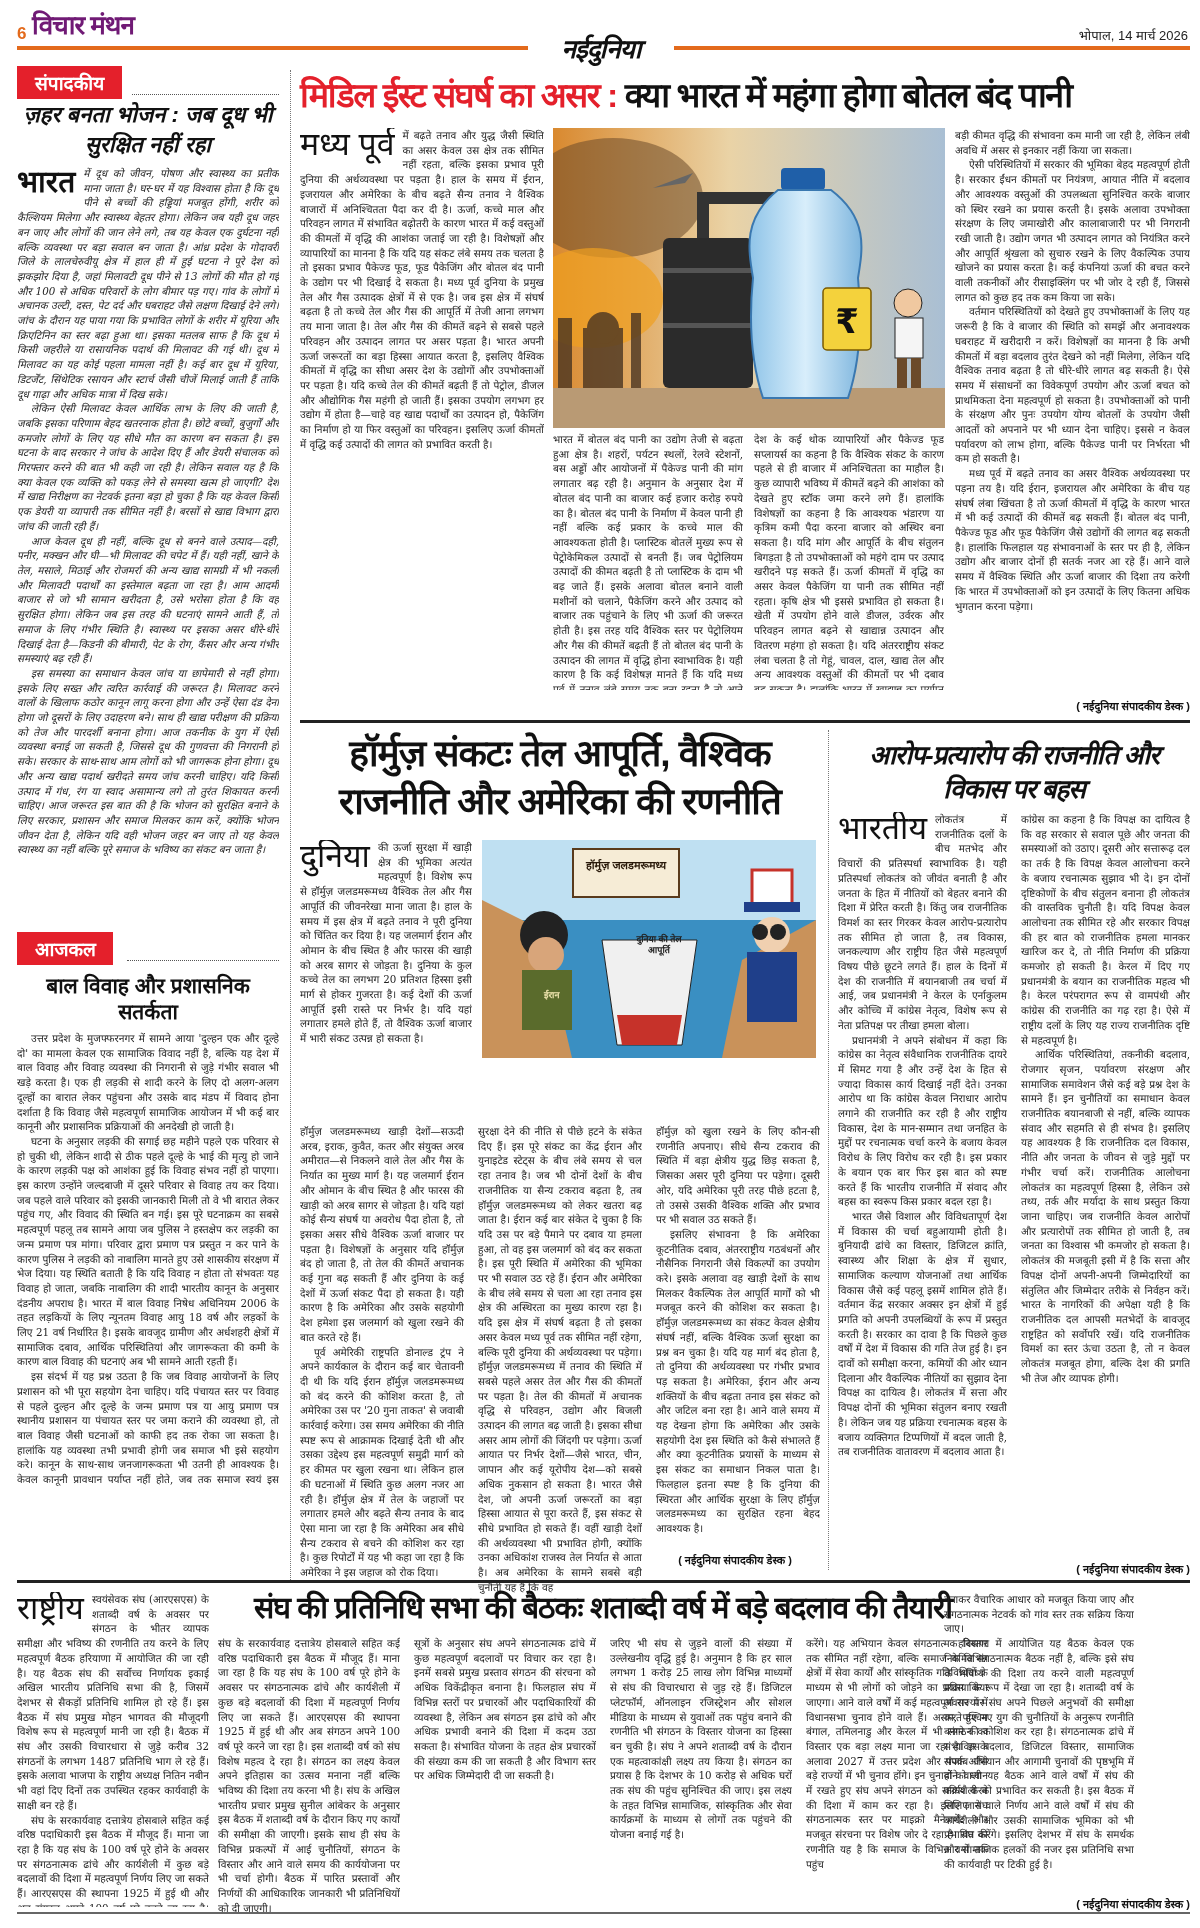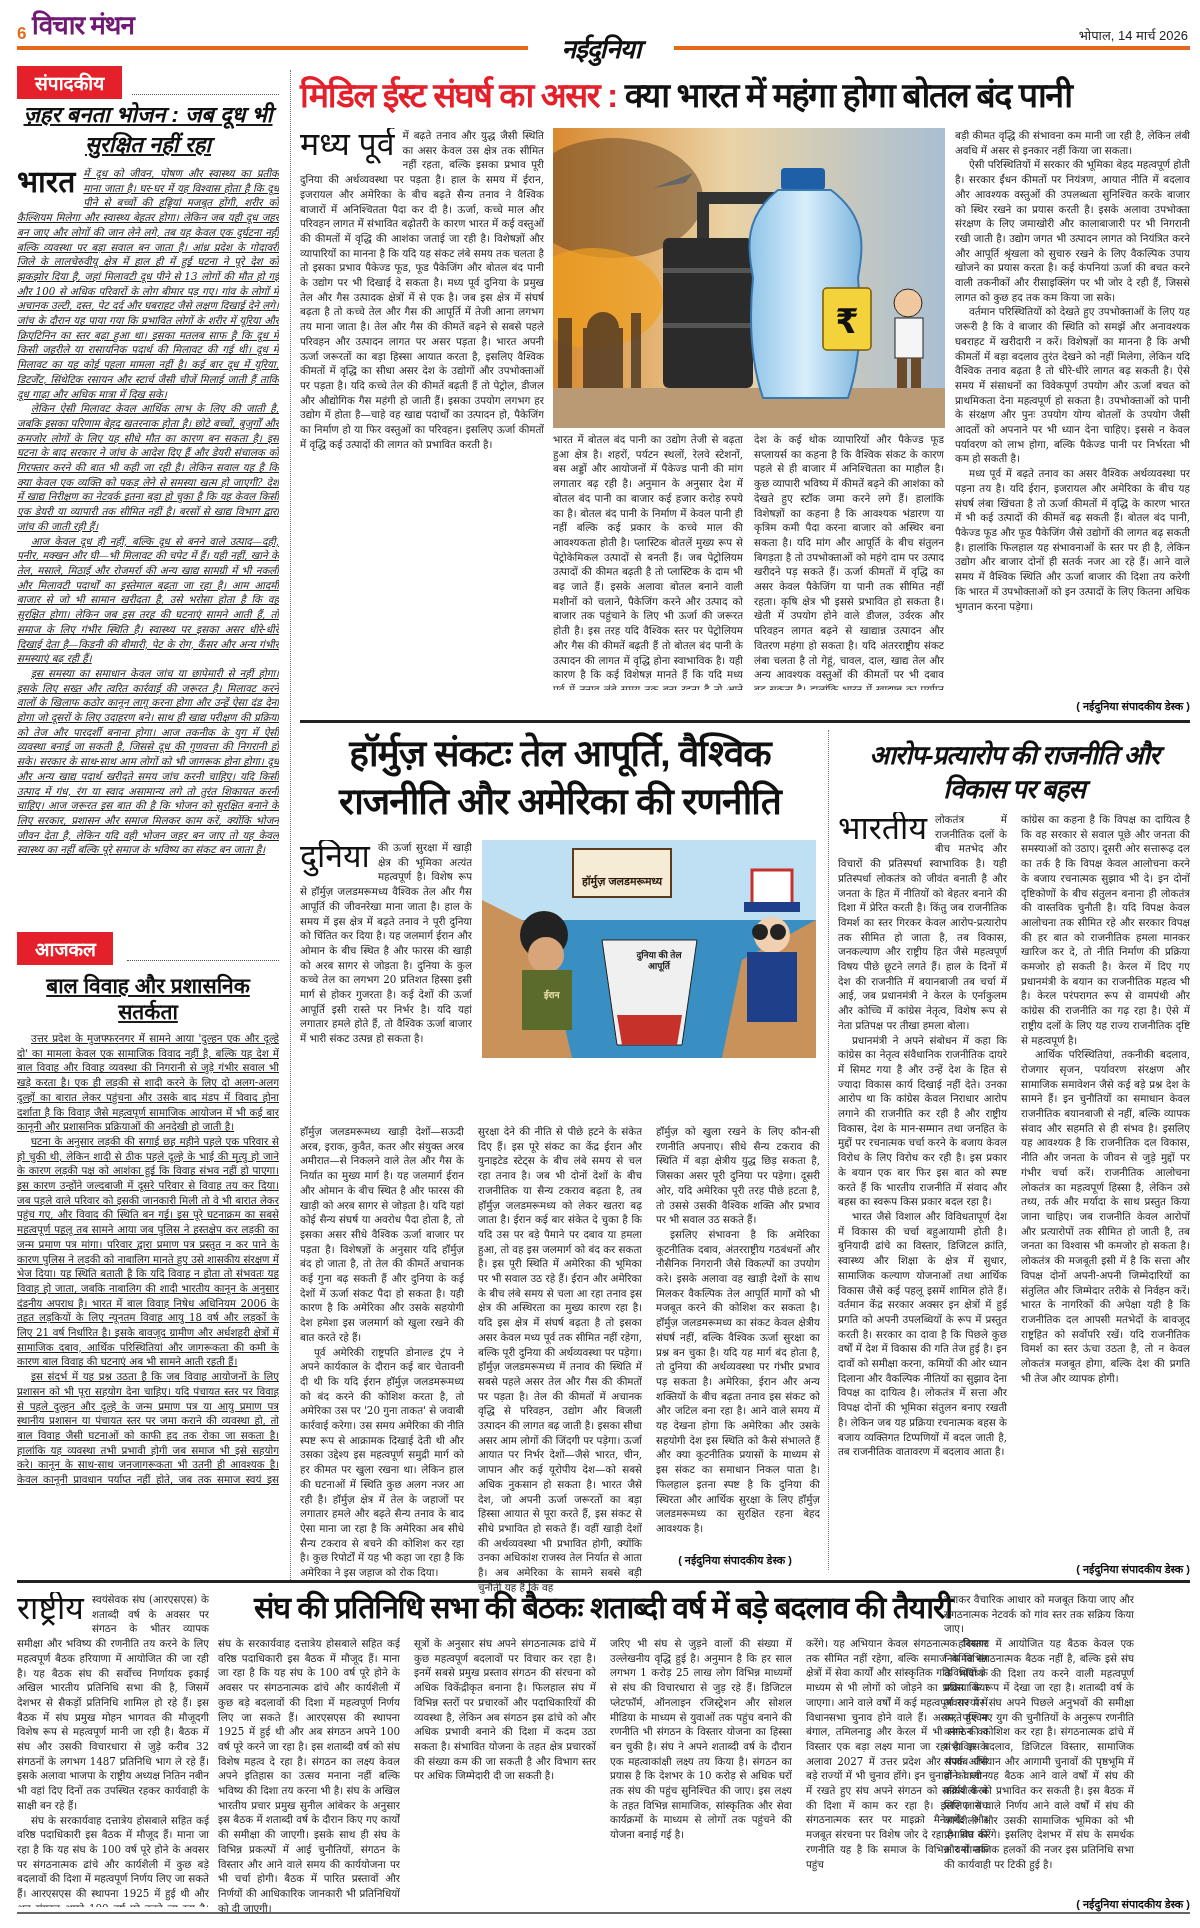--- a/index.html
+++ b/index.html
@@ -23,34 +23,34 @@
   .body-text p { text-indent: 14px; }
   .italic { font-style: italic; }
   .dropcap { float: left; font: bold 30px/30px "Liberation Sans", sans-serif; margin: 1px 8px 0 0; color: #111; }
   .dropcap.light { font-weight: normal; font-family: "Liberation Sans", sans-serif; font-size: 32px; }
   .credit { text-align: right; font: bold 11px "Liberation Sans", sans-serif; margin-top: 4px; color: #111; }
   .headline { font-family: "Liberation Sans", sans-serif; font-weight: bold; text-align: center; color: #111; letter-spacing: -1px; }
   .cols { position: absolute; display: flex; gap: 14px; }
   .col { flex: 1; overflow: hidden; }
 
   
-  .left-col { position: absolute; left: 17px; top: 66px; width: 262px; text-decoration: underline; }
+  .left-col { position: absolute; left: 17px; top: 66px; width: 262px; }
   .ed-head { margin-top: 1px; font: italic bold 22px/30px "Liberation Sans", sans-serif; text-align: center; color: #111; }
   .ed-body { margin-top: 6px; height: 748px; overflow: hidden; }
   .aaj-head { font: bold 21px/26px "Liberation Sans", sans-serif; text-align: center; margin-top: 8px; color: #111; }
   .aaj-body { margin-top: 6px; height: 455px; overflow: hidden; }
 
   
   .lead-head { position: absolute; left: 300px; top: 74px; width: 888px; font: bold 34px/42px "Liberation Sans", sans-serif; letter-spacing: -1.5px; white-space: nowrap; }
   .lead-head .red { color: #e4202b; }
   .lead-head .black { color: #111; }
   .lead-illus { position: absolute; left: 553px; top: 128px; width: 392px; height: 300px; overflow: hidden; }
   .hormuz-illus { position: absolute; left: 482px; top: 840px; width: 334px; height: 218px; overflow: hidden; }
-  .sign-board { position:absolute; left:90px; top:8px; width:100px; height:50px; background:#f6ecd6; border:2px solid #5a3b1c; text-align:center; font: bold 11px/14px "Liberation Sans", sans-serif; color:#2a1a0a; padding-top:24px; }
-  .ship-label { position:absolute; left:147px; top:110px; width:60px; text-align:center; font: bold 9px/11px "Liberation Sans", sans-serif; color:#222; }
+  .sign-board { position:absolute; left:90px; top:8px; width:108px; height:50px; background:#f6ecd6; border:2px solid #5a3b1c; text-align:center; font: bold 11px/14px "Liberation Sans", sans-serif; color:#2a1a0a; padding-top:8px; }
+  .ship-label { position:absolute; left:147px; top:94px; width:60px; text-align:center; font: bold 9px/11px "Liberation Sans", sans-serif; color:#222; }
   .iran-label { position:absolute; left:62px; top:148px; font: bold 9px "Liberation Sans", sans-serif; color:#f0e6b0; }
 </style>
 </head>
 <body>
 
 <div class="masthead">
   <span class="page-no">6</span>
   <span class="section-name">विचार मंथन</span>
   <div class="orange-rule"></div>
   <div class="logo-box">नईदुनिया</div>

